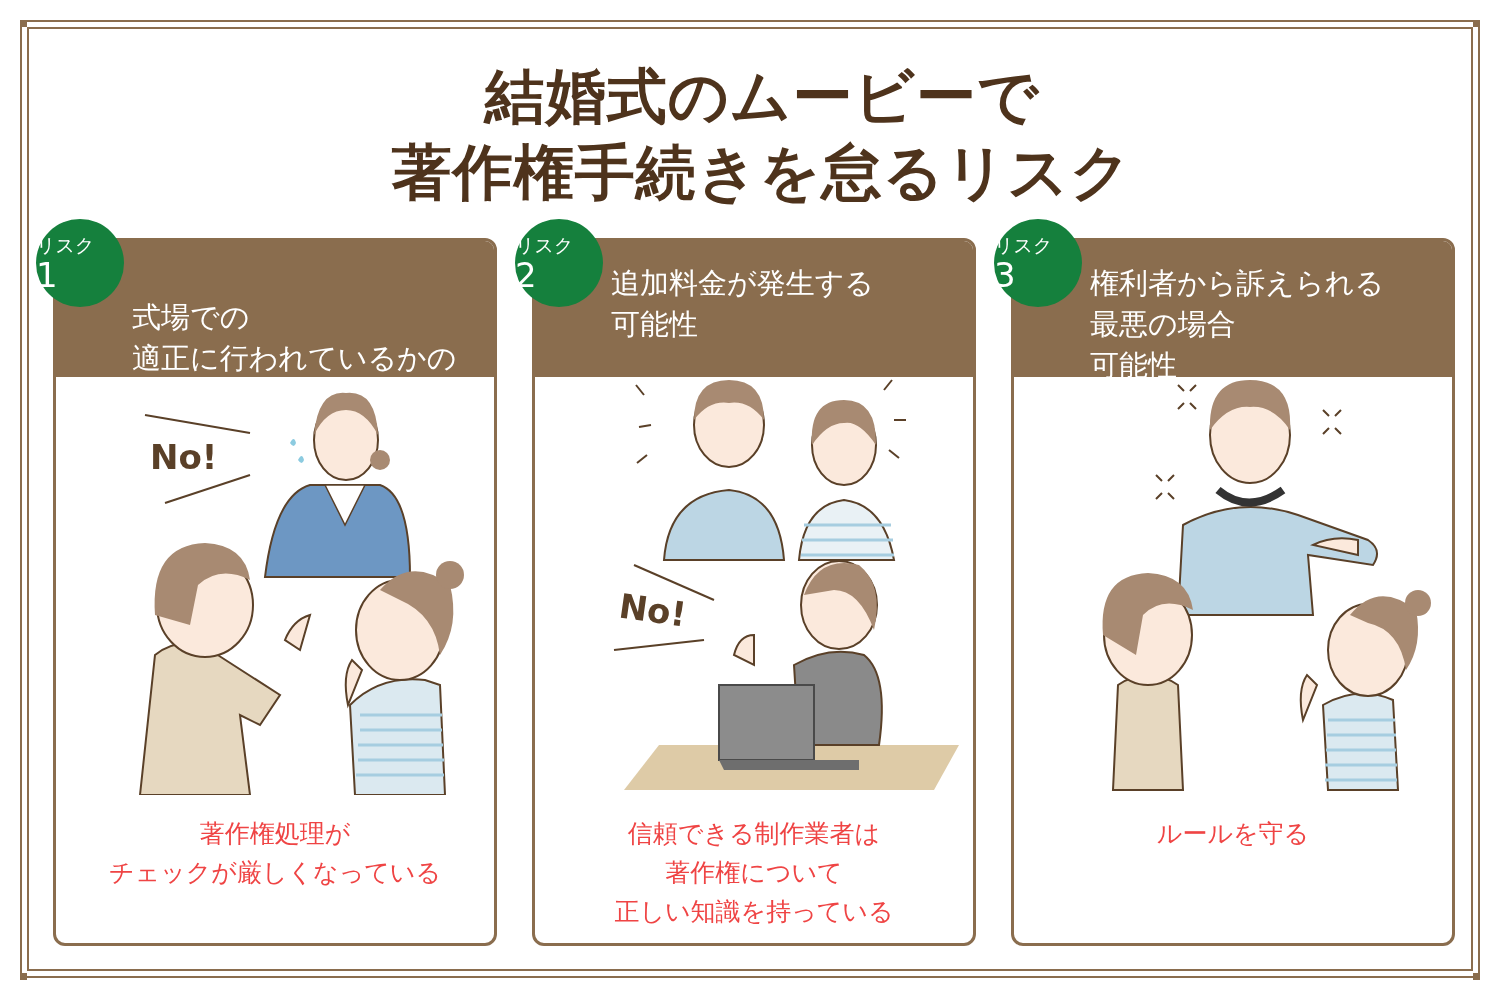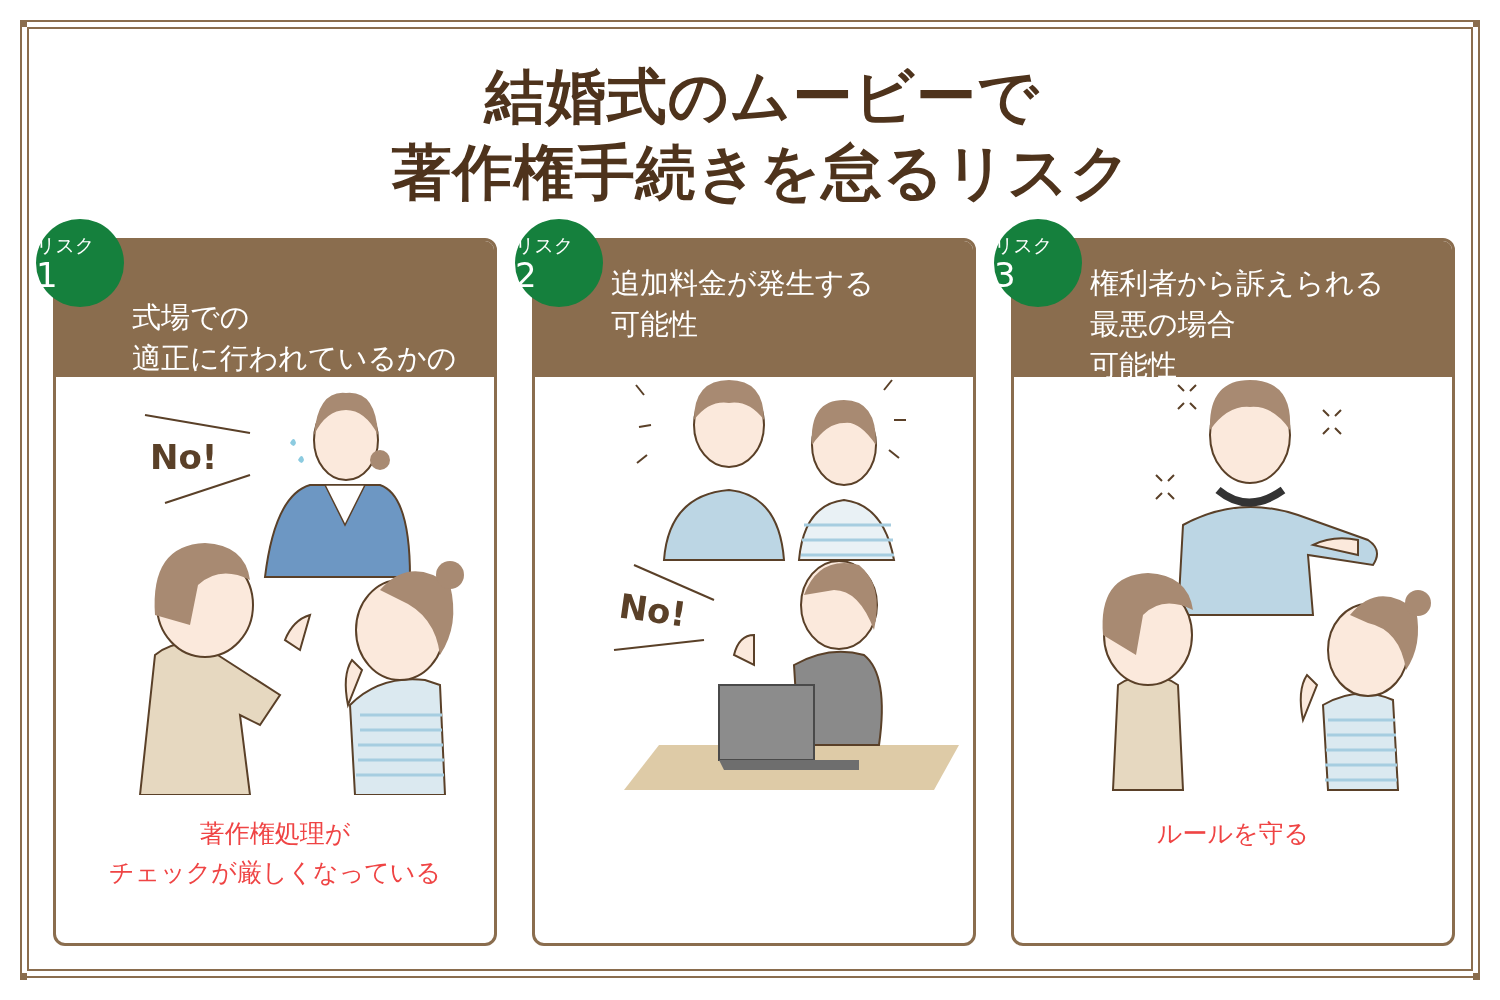--- a/index.html
+++ b/index.html
@@ -122,20 +122,25 @@
       <path d="M245 230 Q260 190 300 200 Q325 220 315 265 Q300 225 275 225 Z" fill="#a88a72"></path>
       <path d="M175 290 q5 -20 20 -20 l0 30 z" fill="#fbe9dc" stroke="#5a4028" stroke-width="2"></path>
 
       <path d="M160 320 L255 320 L255 395 L160 395 Z" fill="#8c8c8c" stroke="#4a4a4a" stroke-width="2"></path>
       <path d="M160 395 L300 395 L300 405 L165 405 Z" fill="#6e6e6e"></path>
       <line x1="75" y1="200" x2="155" y2="235" stroke="#5a4028" stroke-width="2"></line>
       <line x1="55" y1="285" x2="145" y2="275" stroke="#5a4028" stroke-width="2"></line>
     </svg>
     <div class="no" style="left:60px;top:225px;transform:rotate(8deg)">No!</div>
   </div>
+  <div class="card-body">
+    <div>信頼できる制作業者は</div>
+    <div>著作権について</div>
+    <div>正しい知識を持っている</div>
+  </div>
 </div>
 <div class="badge" style="left:515px">
   <div class="lbl">リスク</div>
   <div class="num">2</div>
 </div>
 
 <div class="card" style="left:1011px">
   <div class="card-head">
     <div class="card-head-text">
       <div>権利者から訴えられる</div>

